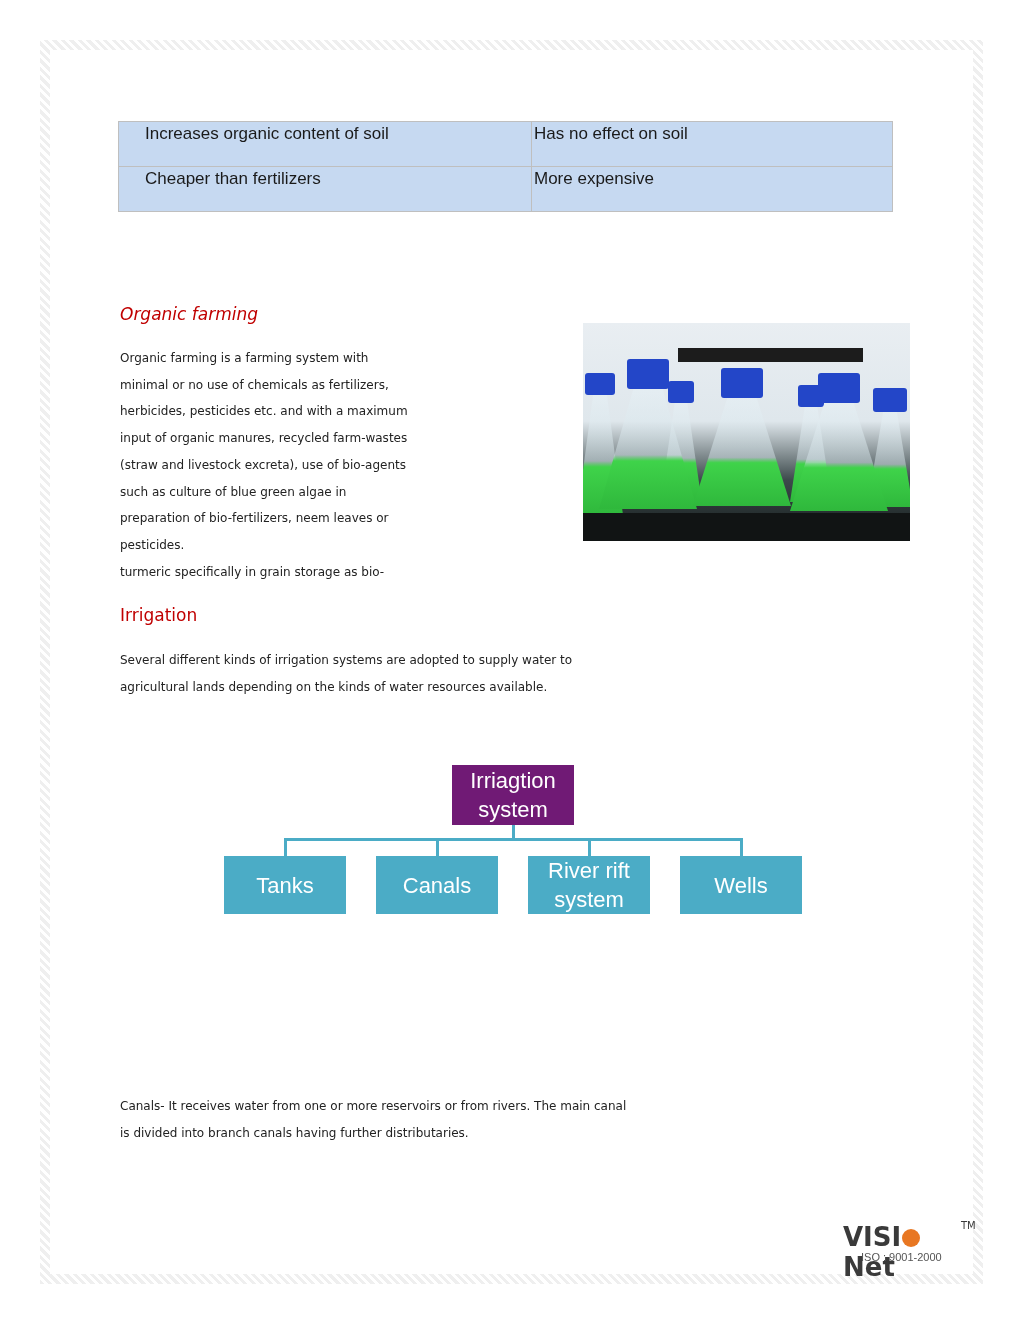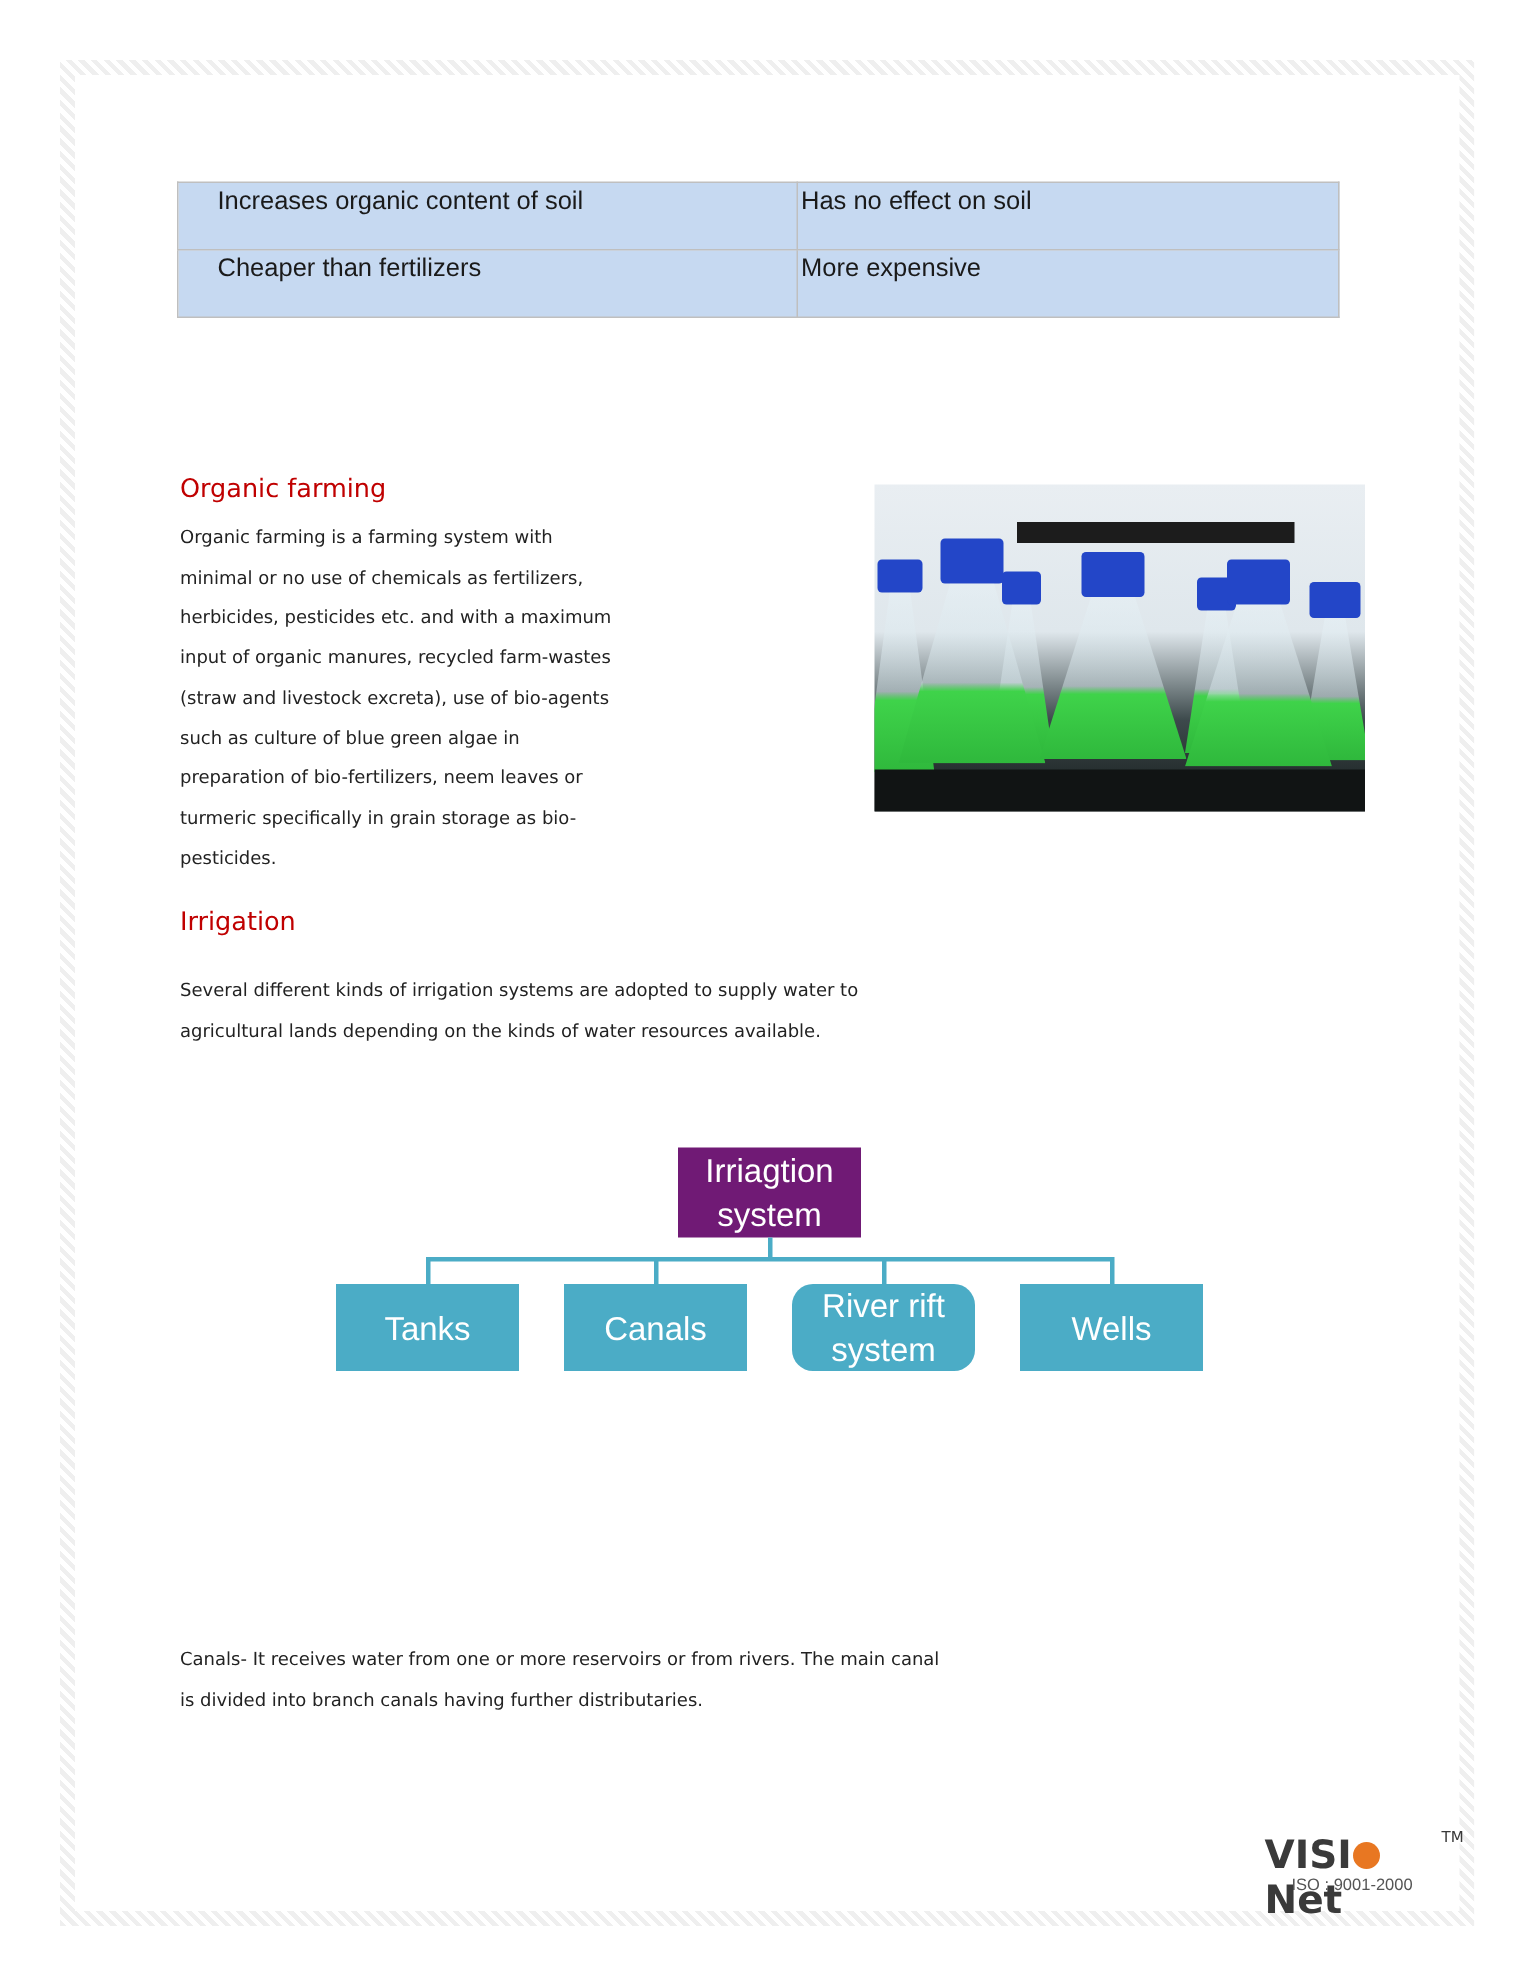--- a/index.html
+++ b/index.html
@@ -82,32 +82,32 @@
     <td>Increases organic content of soil</td>
     <td>Has no effect on soil</td>
   </tr>
   <tr>
     <td>Cheaper than fertilizers</td>
     <td>More expensive</td>
   </tr>
 </tbody>
   </table>
 
-<div class="heading" style="top:316px;">Organic farming</div>
+<div class="heading" style="top:304px;font-style:italic;">Organic farming</div>
 
 <div class="para" style="top:345px; width:450px;">
   <div>Organic farming is a farming system with</div>
   <div>minimal or no use of chemicals as fertilizers,</div>
   <div>herbicides, pesticides etc. and with a maximum</div>
   <div>input of organic manures, recycled farm-wastes</div>
   <div>(straw and livestock excreta), use of bio-agents</div>
   <div>such as culture of blue green algae in</div>
   <div>preparation of bio-fertilizers, neem leaves or</div>
+  <div>pesticides.</div>
   <div>turmeric specifically in grain storage as bio-</div>
-  <div>pesticides.</div>
 </div>
 
 <div class="photo">
   <div style="position:absolute;left:95px;top:25px;width:185px;height:14px;background:#1c1c1c;"></div>
 
   <div class="flask" style="left:0;top:50px;">
     <div class="cap" style="left:2px;top:0;width:30px;height:22px;"></div>
     <div class="body" style="left:-6px;top:22px;width:46px;height:120px;"></div>
   </div>
   <div class="flask" style="left:85px;top:58px;">
@@ -156,21 +156,21 @@
   <div class="line" style="left:436px;top:838px;width:3px;height:18px;"></div>
   <div class="line" style="left:588px;top:838px;width:3px;height:18px;"></div>
   <div class="line" style="left:740px;top:838px;width:3px;height:18px;"></div>
 
   <div class="node child" style="left:224px;top:856px;width:122px;height:58px;flex-direction:column;">
     <span>Tanks</span>
   </div>
   <div class="node child" style="left:376px;top:856px;width:122px;height:58px;flex-direction:column;">
     <span>Canals</span>
   </div>
-  <div class="node child" style="left:528px;top:856px;width:122px;height:58px;flex-direction:column;border-radius:14px;">
+  <div class="node child" style="left:528px;top:856px;width:122px;height:58px;flex-direction:column;">
     <span>River rift</span>
     <span>system</span>
   </div>
   <div class="node child" style="left:680px;top:856px;width:122px;height:58px;flex-direction:column;">
     <span>Wells</span>
   </div>
 </div>
 
 <div class="para" style="top:1022px; width:790px;">
 </div>

